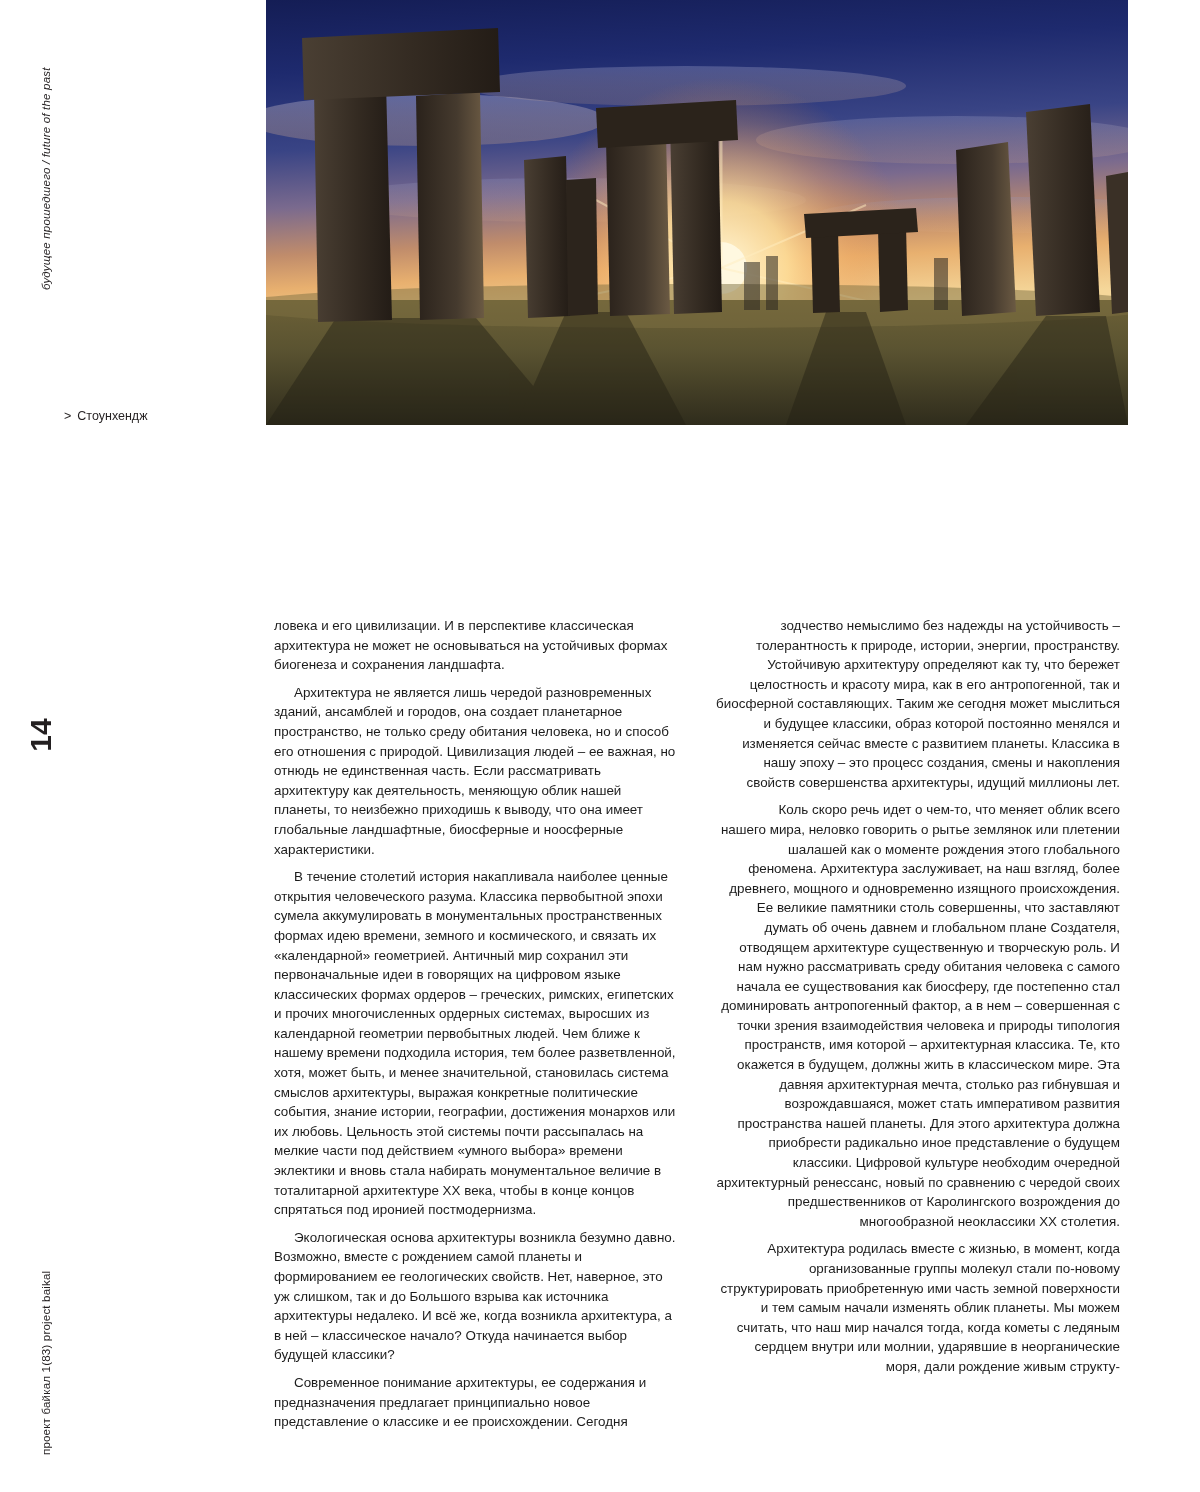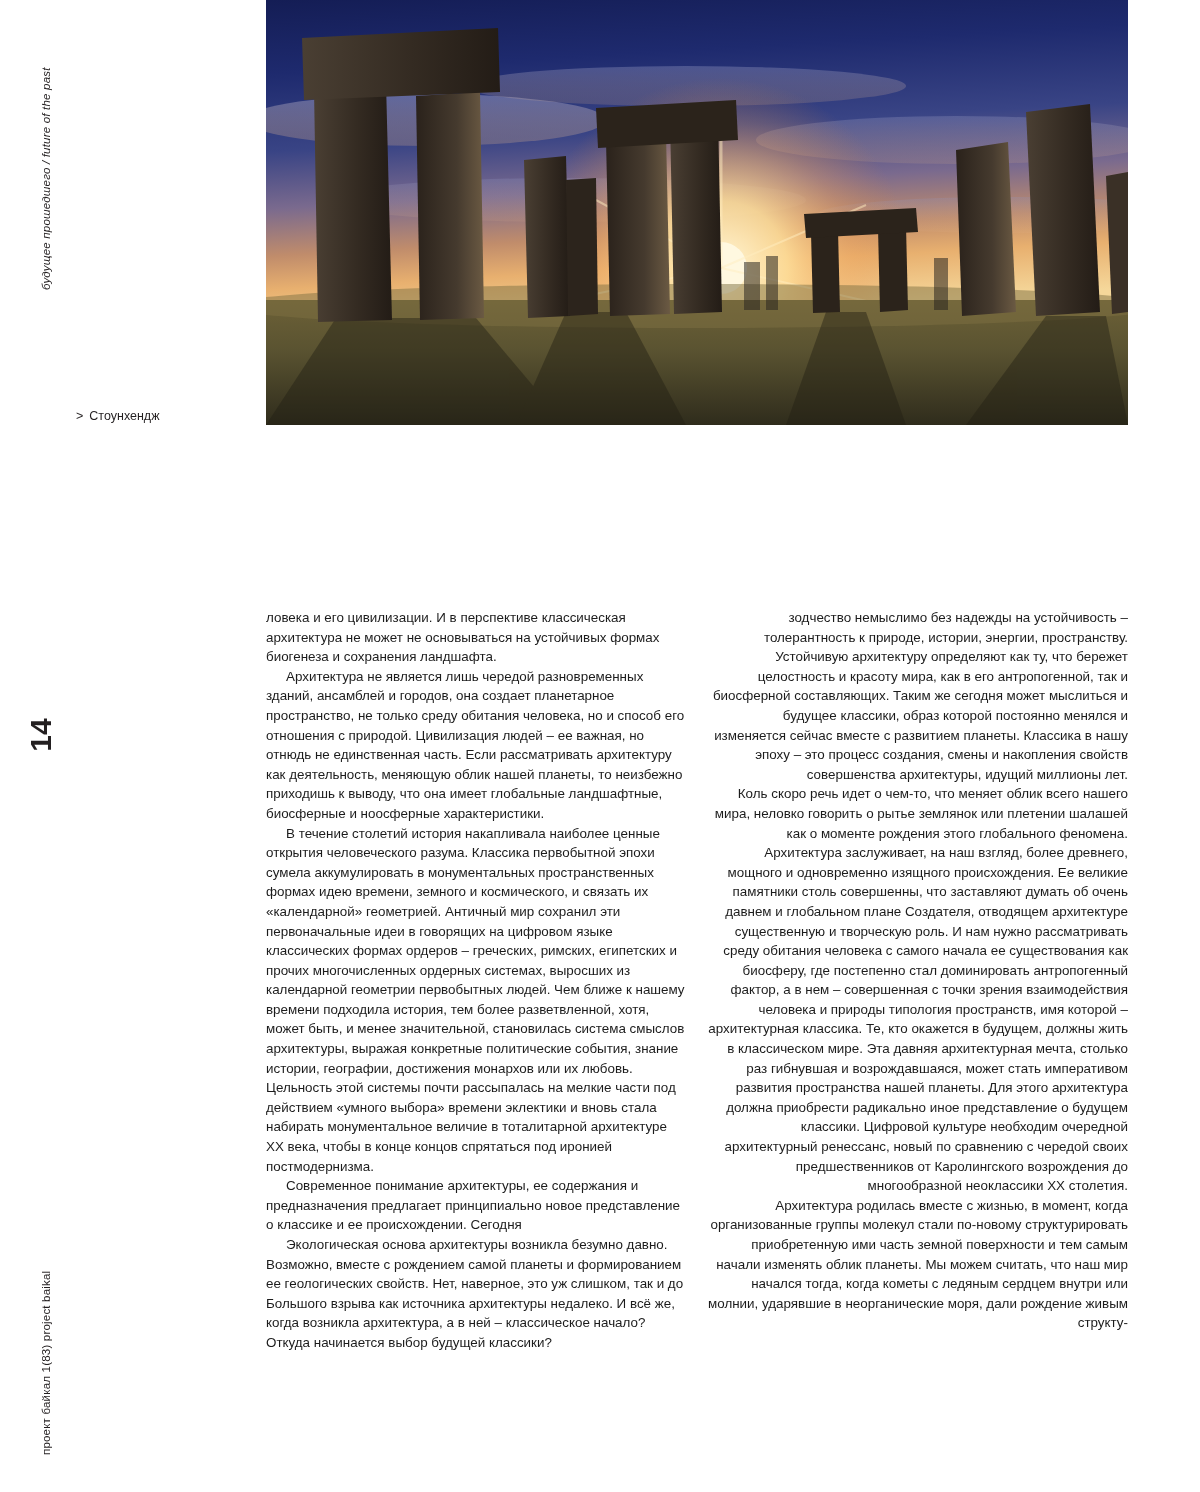--- a/index.html
+++ b/index.html
@@ -50,21 +50,21 @@
     font-weight: 700;
     color: #231f20;
     transform-origin: 50% 50%;
     transform: rotate(-90deg);
     letter-spacing: 0px;
   }
 
   
   .caption {
     position: absolute;
-    left: 76px;
+    left: 64px;
     top: 409px;
     font-size: 12.5px;
     color: #231f20;
     white-space: nowrap;
   }
   .caption .marker {
     display: inline-block;
     margin-right: 6px;
     font-size: 12.5px;
   }
@@ -87,21 +87,21 @@
     top: 608px;
     width: 420px;
     font-size: 13.4px;
     line-height: 19.6px;
     color: #1c1c1c;
     text-align: left;
   }
   .col-left { left: 266px; }
   .col-right { left: 708px; text-align: right; }
   .col p {
-    margin: 0;
+    margin: 8px;
   }
   .col p.indent {
     text-indent: 20px;
   }
 </style>
 </head>
 <body>
 
 <div class="page">
 
@@ -205,22 +205,22 @@
         <rect x="500" y="256" width="12" height="54"></rect>
         <rect x="668" y="258" width="14" height="52"></rect>
       </g>
     </svg>
   </div>
 
   <div class="col col-left">
     <p>ловека и его цивилизации. И в перспективе классическая архитектура не может не основываться на устойчивых формах биогенеза и сохранения ландшафта.</p>
     <p class="indent">Архитектура не является лишь чередой разновременных зданий, ансамблей и городов, она создает планетарное пространство, не только среду обитания человека, но и способ его отношения с природой. Цивилизация людей – ее важная, но отнюдь не единственная часть. Если рассматривать архитектуру как деятельность, меняющую облик нашей планеты, то неизбежно приходишь к выводу, что она имеет глобальные ландшафтные, биосферные и ноосферные характеристики.</p>
     <p class="indent">В течение столетий история накапливала наиболее ценные открытия человеческого разума. Классика первобытной эпохи сумела аккумулировать в монументальных пространственных формах идею времени, земного и космического, и связать их «календарной» геометрией. Античный мир сохранил эти первоначальные идеи в говорящих на цифровом языке классических формах ордеров – греческих, римских, египетских и прочих многочисленных ордерных системах, выросших из календарной геометрии первобытных людей. Чем ближе к нашему времени подходила история, тем более разветвленной, хотя, может быть, и менее значительной, становилась система смыслов архитектуры, выражая конкретные политические события, знание истории, географии, достижения монархов или их любовь. Цельность этой системы почти рассыпалась на мелкие части под действием «умного выбора» времени эклектики и вновь стала набирать монументальное величие в тоталитарной архитектуре XX века, чтобы в конце концов спрятаться под иронией постмодернизма.</p>
+    <p class="indent">Экологическая основа архитектуры возникла безумно давно. Возможно, вместе с рождением самой планеты и формированием ее геологических свойств. Нет, наверное, это уж слишком, так и до Большого взрыва как источника архитектуры недалеко. И всё же, когда возникла архитектура, а в ней – классическое начало? Откуда начинается выбор будущей классики?</p>
     <p class="indent">Современное понимание архитектуры, ее содержания и предназначения предлагает принципиально новое представление о классике и ее происхождении. Сегодня</p>
-    <p class="indent">Экологическая основа архитектуры возникла безумно давно. Возможно, вместе с рождением самой планеты и формированием ее геологических свойств. Нет, наверное, это уж слишком, так и до Большого взрыва как источника архитектуры недалеко. И всё же, когда возникла архитектура, а в ней – классическое начало? Откуда начинается выбор будущей классики?</p>
   </div>
 
   <div class="col col-right">
     <p>зодчество немыслимо без надежды на устойчивость – толерантность к природе, истории, энергии, пространству. Устойчивую архитектуру определяют как ту, что бережет целостность и красоту мира, как в его антропогенной, так и биосферной составляющих. Таким же сегодня может мыслиться и будущее классики, образ которой постоянно менялся и изменяется сейчас вместе с развитием планеты. Классика в нашу эпоху – это процесс создания, смены и накопления свойств совершенства архитектуры, идущий миллионы лет.</p>
     <p class="indent">Коль скоро речь идет о чем-то, что меняет облик всего нашего мира, неловко говорить о рытье землянок или плетении шалашей как о моменте рождения этого глобального феномена. Архитектура заслуживает, на наш взгляд, более древнего, мощного и одновременно изящного происхождения. Ее великие памятники столь совершенны, что заставляют думать об очень давнем и глобальном плане Создателя, отводящем архитектуре существенную и творческую роль. И нам нужно рассматривать среду обитания человека с самого начала ее существования как биосферу, где постепенно стал доминировать антропогенный фактор, а в нем – совершенная с точки зрения взаимодействия человека и природы типология пространств, имя которой – архитектурная классика. Те, кто окажется в будущем, должны жить в классическом мире. Эта давняя архитектурная мечта, столько раз гибнувшая и возрождавшаяся, может стать императивом развития пространства нашей планеты. Для этого архитектура должна приобрести радикально иное представление о будущем классики. Цифровой культуре необходим очередной архитектурный ренессанс, новый по сравнению с чередой своих предшественников от Каролингского возрождения до многообразной неоклассики XX столетия.</p>
     <p class="indent">Архитектура родилась вместе с жизнью, в момент, когда организованные группы молекул стали по-новому структурировать приобретенную ими часть земной поверхности и тем самым начали изменять облик планеты. Мы можем считать, что наш мир начался тогда, когда кометы с ледяным сердцем внутри или молнии, ударявшие в неорганические моря, дали рождение живым структу-</p>
   </div>
 
 </div>
 

